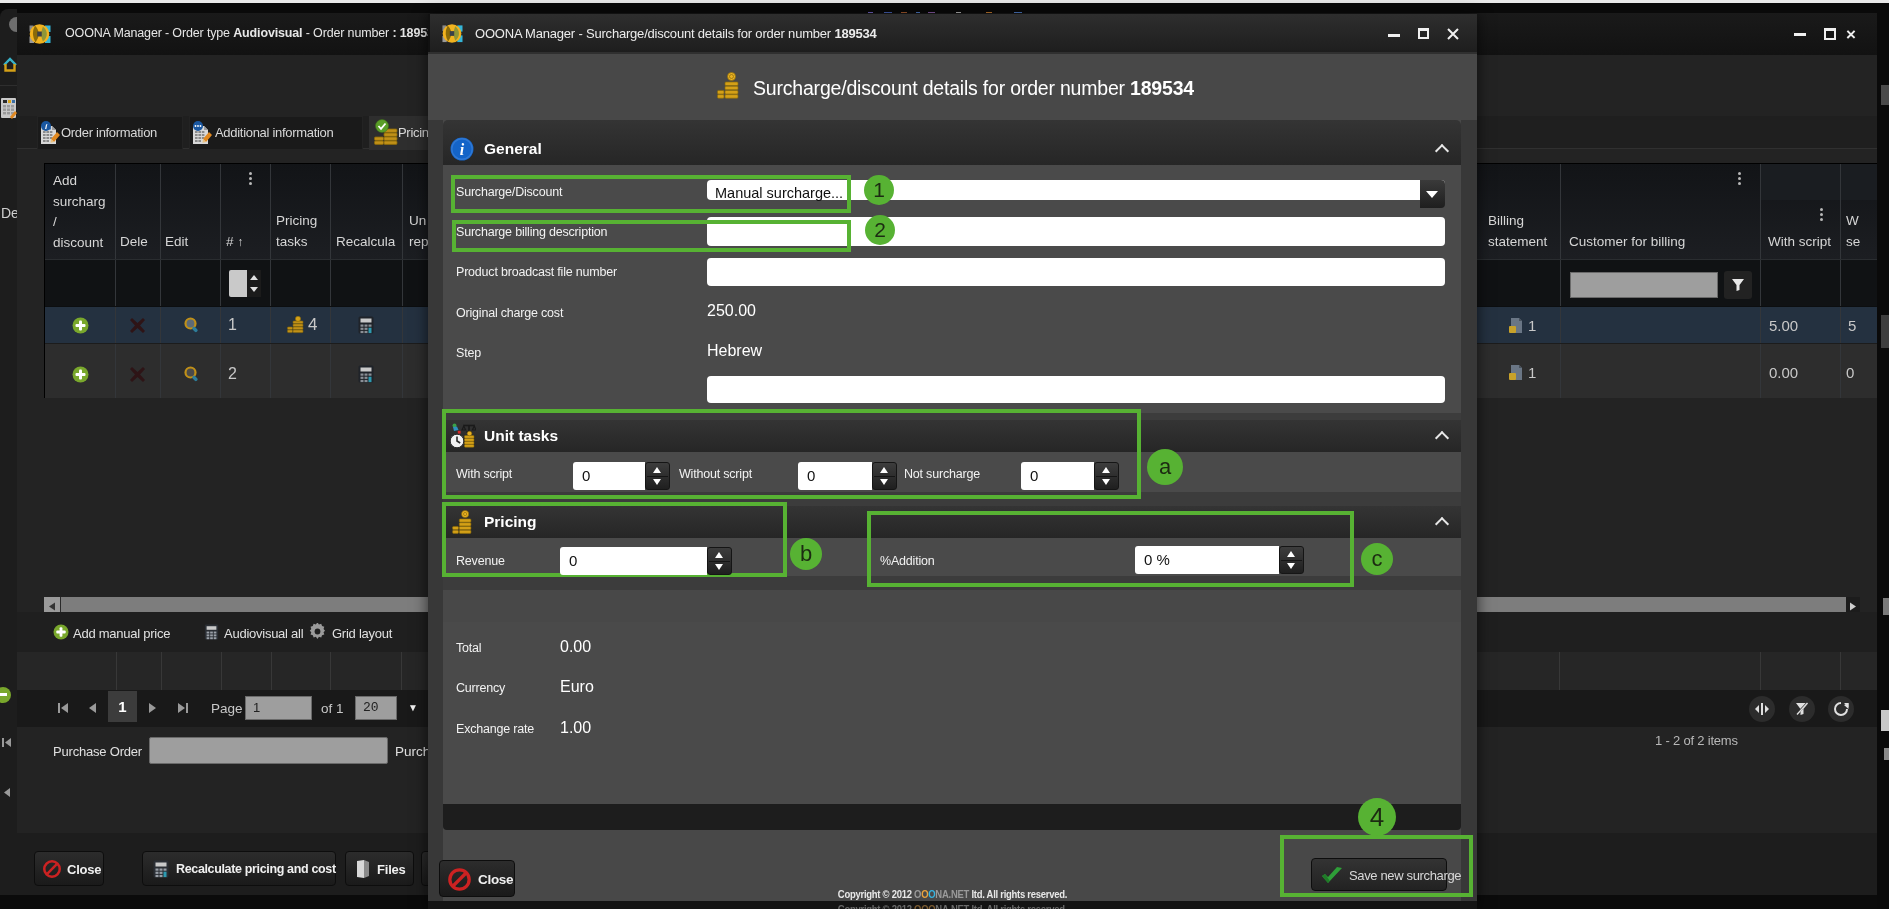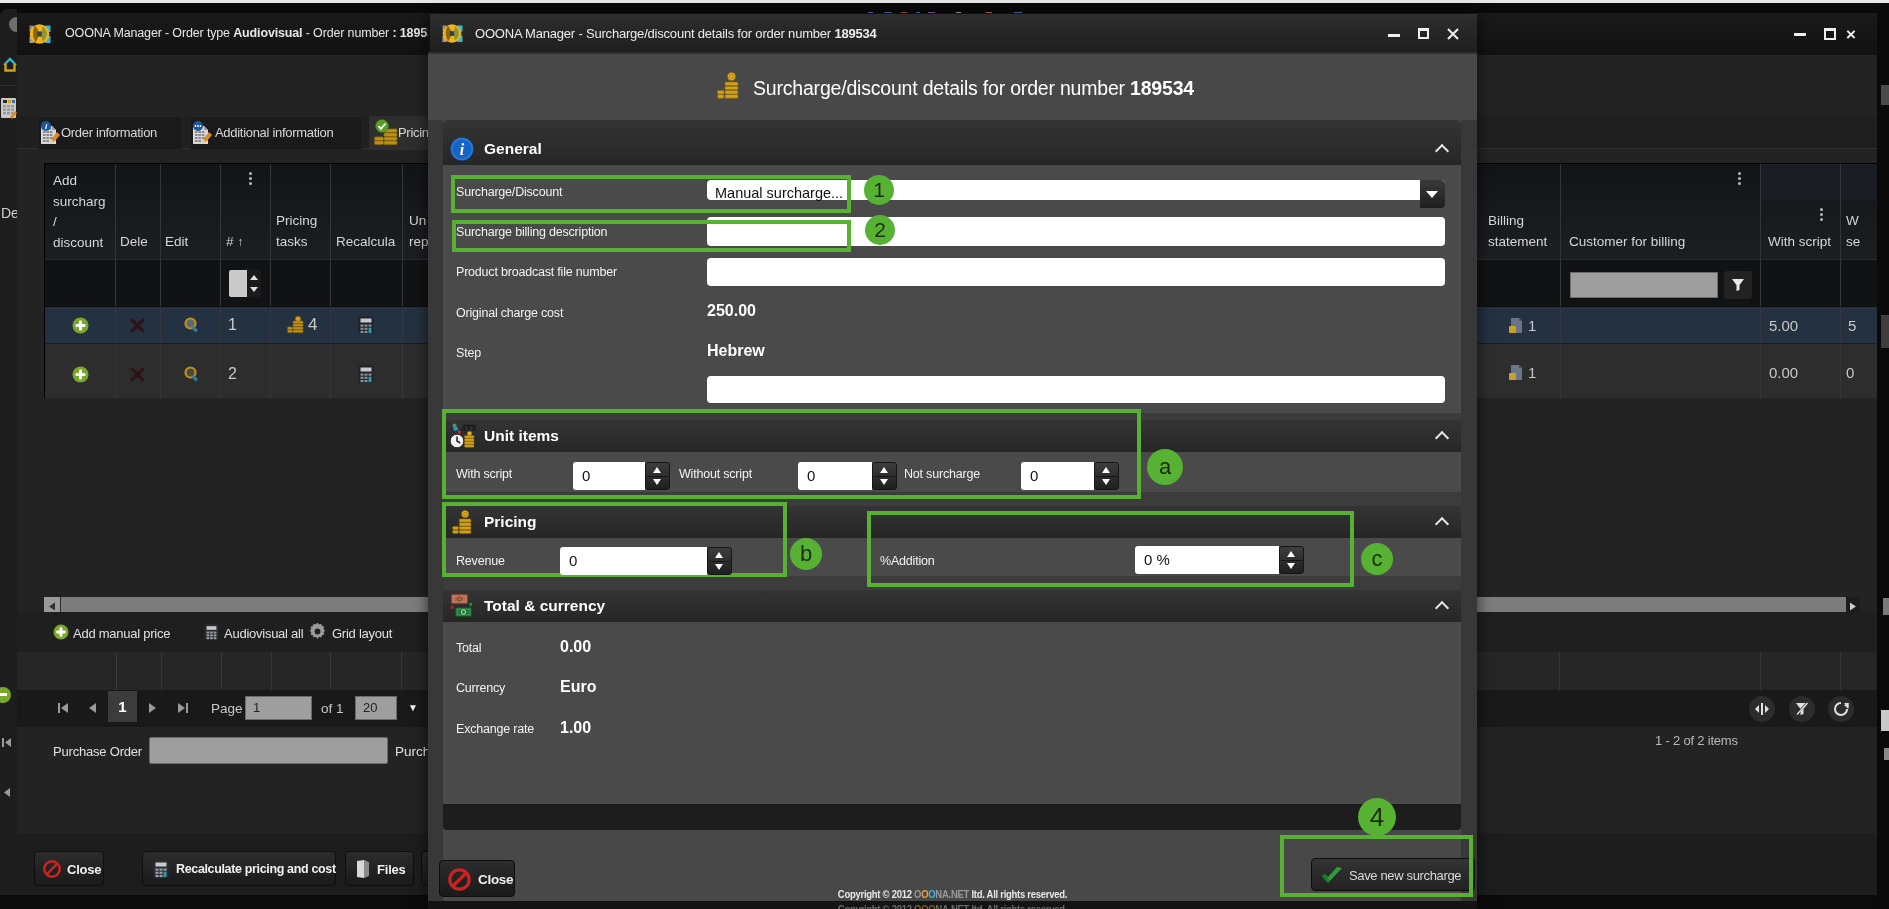--- a/index.html
+++ b/index.html
@@ -14,21 +14,21 @@
           display:flex; align-items:center; justify-content:center;
           color:#1c2b12; font-size:22px; }
   .sech { position:absolute; left:443px; width:1018px; height:32px;
           background:linear-gradient(#343434,#262626); }
   .sech .t { position:absolute; left:41px; top:7px; font-size:15.5px; font-weight:bold; color:#fff; }
   .chev { position:absolute; left:994px; top:10px; width:12px; height:12px; }
   .chev:before { content:""; position:absolute; left:0; top:3px; width:8px; height:8px;
           border-left:2px solid #e8e8e8; border-top:2px solid #e8e8e8; transform:rotate(45deg); }
   .secb { position:absolute; left:443px; width:1018px; background:#4a4a4a; }
   .flbl { position:absolute; font-size:12.5px; letter-spacing:-0.2px; color:#f2f2f2; }
-  .fval { position:absolute; font-size:16px; color:#fff;font-weight:bold; }
+  .fval { position:absolute; font-size:16px; color:#fff; }
   .winp { position:absolute; background:#fff; border-radius:4px; font-size:14.5px;
           color:#111; }
   .spin { position:absolute; height:28px; }
   .spin .w { position:absolute; left:0; top:0; bottom:0; background:#fff;
           border-radius:3px 0 0 3px; font-size:15px; color:#111; padding:5px 0 0 9px; }
   .spin .a { position:absolute; right:0; top:0; bottom:0; width:25px;
           background:linear-gradient(#3d3d3d,#1f1f1f); border-radius:3px;
           border:1px solid #151515; }
   .spin .a i { position:absolute; left:1px; top:50%; width:21px; height:1px; background:#151515; }
   .spin .a:before { content:""; position:absolute; left:7px; top:4px; width:0; height:0;
@@ -431,21 +431,21 @@
     <svg class="abs" style="left:148px;top:702px;" width="9" height="12" viewBox="0 0 9 12">
         <path d="M1 1 L8 6 L1 11 Z" fill="#9a9a9a"></path>
       </svg>
     <svg class="abs" style="left:177px;top:702px;" width="12" height="12" viewBox="0 0 12 12">
         <path d="M1 1 L8 6 L1 11 Z" fill="#9a9a9a"></path>
         <rect x="9" y="1" width="2" height="10" fill="#9a9a9a"></rect>
       </svg>
     <div class="abs" style="left:211px;top:701px;font-size:13.5px;color:#c8c8c8;">Page</div>
     <div class="abs" style="left:245px;top:696px;width:67px;height:24px;background:#9e9e9e;border:1px solid #6a6a6a;font-size:13px;color:#222;padding:3px 0 0 7px;">1</div>
     <div class="abs" style="left:321px;top:701px;font-size:13.5px;color:#c8c8c8;">of 1</div>
-    <div class="abs" style="left:355px;top:696px;width:42px;height:24px;background:#9e9e9e;border:1px solid #6a6a6a;font-size:13px;color:#222;padding:3px 0 0 7px;">20</div>
+    <div class="abs" style="left:355px;top:696px;width:42px;height:24px;background:#9e9e9e;border:1px solid #6a6a6a;font-size:13px;color:#222;padding:3px 0 0 7px;font-family:Liberation Mono, monospace;">20</div>
     <div class="abs" style="left:402px;top:696px;width:22px;height:24px;color:#eee;font-size:10px;text-align:center;line-height:24px;">▼</div>
 
     <div class="abs" style="left:1655px;top:701px;font-size:13px;letter-spacing:-0.2px;color:#b8b8b8;margin-top:32px;">1 - 2 of 2 items</div>
     <div class="abs" style="left:1749px;top:696px;width:26px;height:26px;border-radius:50%;background:#2c2c2c;">
       <svg width="16" height="12" viewBox="0 0 16 12" style="margin:7px 0 0 5px;">
           <rect x="7" y="0" width="2" height="12" fill="#e0e0e0"></rect>
           <path d="M5 2 L1 6 L5 10 Z" fill="#e0e0e0"></path>
           <path d="M11 2 L15 6 L11 10 Z" fill="#e0e0e0"></path>
         </svg>
     </div>
@@ -578,21 +578,21 @@
     <div class="winp" style="left:279px;top:203px;width:738px;height:29px;"></div>
     <div class="flbl" style="left:28px;top:251px;">Product broadcast file number</div>
     <div class="winp" style="left:279px;top:244px;width:738px;height:28px;"></div>
     <div class="flbl" style="left:28px;top:292px;">Original charge cost</div>
     <div class="fval" style="left:279px;top:288px;">250.00</div>
     <div class="flbl" style="left:28px;top:332px;">Step</div>
     <div class="fval" style="left:279px;top:328px;">Hebrew</div>
     <div class="winp" style="left:279px;top:362px;width:738px;height:27px;"></div>
 
     <div class="sech" style="left:15px;top:406px;">
-      <div class="t">Unit items</div>
+      <div class="t">Unit tasks</div>
       <div class="chev"></div>
       <svg class="abs" style="left:7px;top:3px;" width="26" height="26" viewBox="0 0 26 26">
         <circle cx="4.5" cy="2.5" r="2" fill="#3aa048"></circle>
         <path d="M3 4 L7 3.5 L8.5 7 L4 8 Z" fill="#2e8fc0"></path>
         <rect x="7.8" y="7.8" width="2.8" height="2.8" fill="#d82828"></rect>
         <path d="M13.5 2.5 L24.5 2.5" stroke="#1a1a1a" stroke-width="1.6"></path>
         <rect x="18.2" y="2" width="1.6" height="6" fill="#1a1a1a"></rect>
         <path d="M13.8 3 L12 7 L15.6 7 Z" fill="none" stroke="#1a1a1a" stroke-width="1.2"></path>
         <path d="M24.2 3 L22.4 7 L26 7 Z" fill="none" stroke="#1a1a1a" stroke-width="1.2"></path>
         <rect x="16.5" y="8" width="5" height="1.8" fill="#1a1a1a"></rect>
@@ -658,52 +658,38 @@
         </div>
       </div>
     <div class="flbl" style="left:452px;top:540px;">%Addition</div>
     <div class="spin" style="left:707px;top:532px;width:169px;">
         <div class="w" style="width:144px;">0 %</div>
         <div class="a">
           <i></i>
         </div>
       </div>
 
-    <div class="sech" style="left:15px;top:576px;">
-      <div class="t">Total &amp; currency</div>
-      <div class="chev"></div>
-      <svg class="abs" style="left:6px;top:3px;" width="26" height="26" viewBox="0 0 26 26">
-        <rect x="2.5" y="1.5" width="16" height="9" rx="0.8" fill="#b06848" stroke="#8a4830" stroke-width="0.8"></rect>
-        <rect x="4.2" y="3.2" width="12.6" height="5.6" fill="none" stroke="#c89078" stroke-width="0.7"></rect>
-        <circle cx="10.5" cy="6" r="2.1" fill="none" stroke="#7a3a24" stroke-width="0.9"></circle>
-        <path d="M20.5 10 L21.6 12.6 L23 10.2" fill="none" stroke="#20a030" stroke-width="1.3"></path>
-        <path d="M4.5 16 L3.3 13.2 L2 15.6" fill="none" stroke="#c02828" stroke-width="1.3"></path>
-        <rect x="6.5" y="14.5" width="16" height="9" rx="0.8" fill="#207838" stroke="#124c20" stroke-width="0.8"></rect>
-        <rect x="8.2" y="16.2" width="12.6" height="5.6" fill="none" stroke="#58a068" stroke-width="0.7"></rect>
-        <circle cx="14.5" cy="19" r="2.1" fill="none" stroke="#cfe8d4" stroke-width="0.9"></circle>
-      </svg>
-    </div>
     <div class="secb" style="left:15px;top:608px;height:182px;"></div>
     <div class="flbl" style="left:28px;top:627px;">Total</div>
     <div class="fval" style="left:132px;top:624px;">0.00</div>
     <div class="flbl" style="left:28px;top:667px;">Currency</div>
     <div class="fval" style="left:132px;top:664px;">Euro</div>
     <div class="flbl" style="left:28px;top:708px;">Exchange rate</div>
     <div class="fval" style="left:132px;top:705px;">1.00</div>
 
     <div class="abs" style="left:15px;top:790px;width:1018px;height:26px;background:#1d1d1d;border-radius:0 0 4px 4px;"></div>
 
     <div class="dkbtn" style="left:11px;top:846px;width:76px;height:37px;">
       <svg style="position:absolute;left:8px;top:7px;" width="23" height="23" viewBox="0 0 20 20">
         <circle cx="10" cy="10" r="8.4" fill="none" stroke="#cc2222" stroke-width="2.9"></circle>
         <rect x="2" y="8.6" width="16" height="2.9" fill="#cc2222" transform="rotate(-45 10 10)"></rect>
       </svg>
       <div style="position:absolute;left:38px;top:11px;font-size:13.5px;font-weight:bold;letter-spacing:-0.3px;">Close</div>
     </div>
-    <div class="dkbtn" style="left:883px;top:844px;width:164px;height:33px;background:linear-gradient(#333,#222);">
+    <div class="dkbtn" style="left:883px;top:844px;width:136px;height:33px;background:linear-gradient(#333,#222);">
       <svg style="position:absolute;left:8px;top:7px;" width="24" height="20" viewBox="0 0 24 20">
         <path d="M2 10 L8 17 L22 2 L17 1 L8 11 L5 8 Z" fill="#2e9e38"></path>
         <path d="M2 10 L8 17 L9.5 14.5 L5 8 Z" fill="#1f7a28"></path>
       </svg>
       <div style="position:absolute;left:37px;top:9px;font-size:13px;letter-spacing:-0.35px;color:#d8d8d8;white-space:nowrap;">Save new surcharge</div>
     </div>
 
     <div class="abs" style="left:0;top:874px;width:1049px;text-align:center;font-size:11px;font-weight:bold;letter-spacing:-0.3px;color:#e8e8e8;transform:scaleX(0.86);">Copyright © 2012 <span style="color:#9a9a9a;">O</span><span style="color:#e8a33d;">O</span><span style="color:#36b3e0;">O</span><span style="color:#9a9a9a;">NA.NET</span> ltd. All rights reserved.</div>
     <div class="abs" style="left:0;top:887px;width:1049px;height:8px;background:#141414;"></div>
     <div class="abs" style="left:0;top:889px;width:1049px;text-align:center;font-size:11px;font-weight:bold;letter-spacing:-0.3px;color:#6a6a6a;transform:scaleX(0.86);">Copyright © 2012 <span style="color:#7a5a30;">OOO</span><span style="color:#6a6a6a;">NA.NET</span> ltd. All rights reserved.</div>

